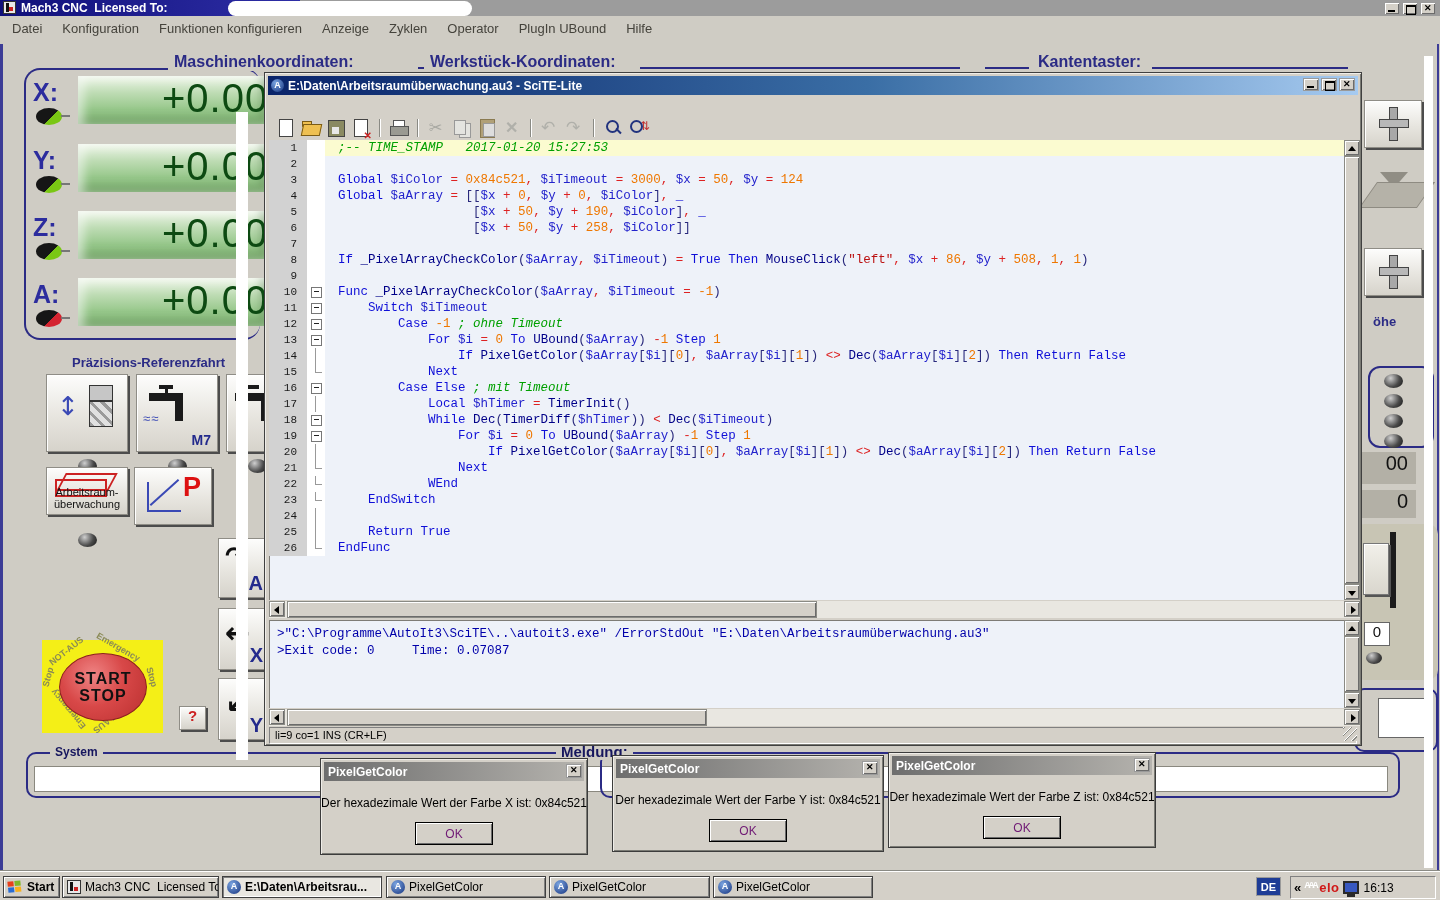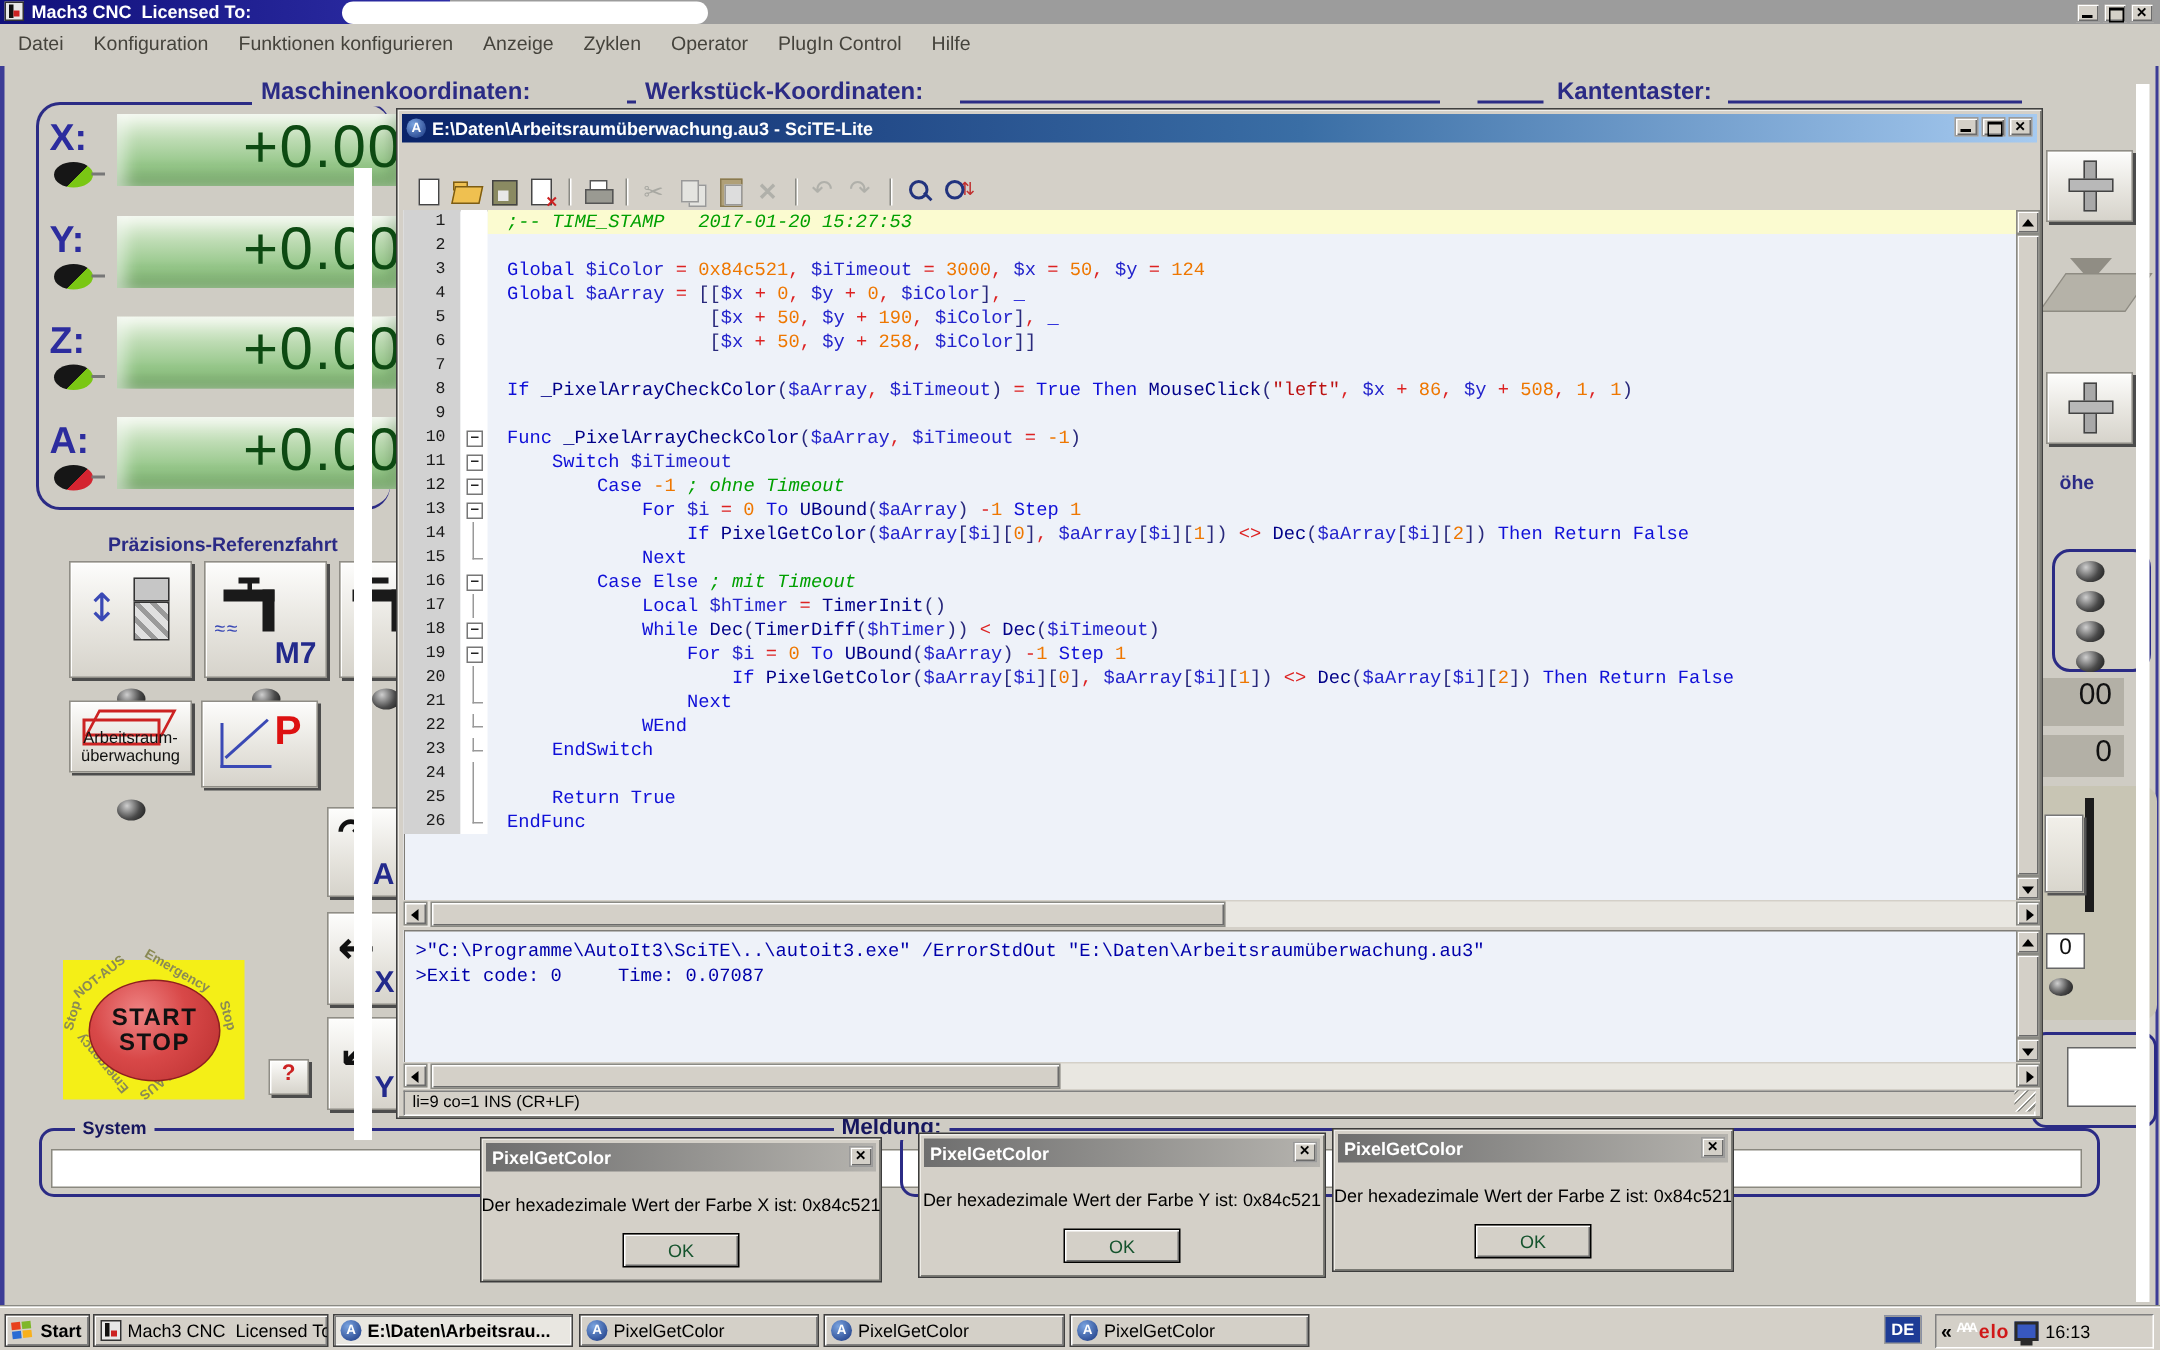--- a/index.html
+++ b/index.html
@@ -48,21 +48,21 @@
   
   .ih-arrow{position:absolute;left:10px;top:16px;font-size:26px;color:#3a49b5;font-family:"DejaVu Sans",sans-serif;}
   .ih-block{position:absolute;right:14px;top:10px;width:24px;height:40px;border:1px solid #333;
       background:repeating-linear-gradient(45deg,#9a9a9a 0 3px,#e0e0e0 3px 8px);}
   .ih-blocktop{position:absolute;right:14px;top:10px;width:24px;height:16px;background:#c6c6c6;border:1px solid #333;}
   .faucet-h{position:absolute;left:12px;top:18px;width:34px;height:8px;background:#1a1a1a;}
   .faucet-v{position:absolute;left:38px;top:18px;width:8px;height:28px;background:#1a1a1a;}
   .faucet-t{position:absolute;left:22px;top:10px;width:14px;height:4px;background:#1a1a1a;}
   .faucet-ts{position:absolute;left:28px;top:12px;width:3px;height:8px;background:#1a1a1a;}
   .faucet-w{position:absolute;left:6px;top:36px;color:#3a49b5;font-size:13px;letter-spacing:1px;}
-  .m7{position:absolute;right:6px;bottom:3px;color:#232a8c;font-weight:bold;font-size:20px;padding-left:16px;}
+  .m7{position:absolute;right:6px;bottom:3px;color:#232a8c;font-weight:bold;font-size:14px;padding-left:16px;}
   .wirebox{position:absolute;border:2px solid #cc2222;background:transparent;}
   .arb-text{position:absolute;left:0;right:0;bottom:4px;text-align:center;font-size:11px;color:#111;line-height:12px;}
   .pbtn-axes{position:absolute;left:12px;bottom:12px;width:34px;height:30px;border-left:2px solid #3a49b5;border-bottom:2px solid #3a49b5;}
   .pbtn-diag{position:absolute;left:16px;bottom:18px;width:38px;height:2px;background:#3a49b5;transform:rotate(-42deg);transform-origin:left bottom;}
   .pbtn-p{position:absolute;right:10px;top:4px;color:#dd1111;font-weight:bold;font-size:27px;}
   .jog-arrow{position:absolute;left:6px;top:6px;font-size:30px;font-weight:bold;color:#111;font-family:"DejaVu Sans",sans-serif;}
   .jog-letter{position:absolute;right:2px;bottom:2px;font-size:20px;font-weight:bold;color:#232a8c;}
   
   .estop{position:absolute;left:42px;top:640px;width:121px;height:93px;background:#f4ef17;}
   .estop-circle{position:absolute;left:17px;top:13px;width:88px;height:68px;border-radius:50%;
@@ -173,21 +173,21 @@
   .d2{left:888px;top:752px;width:268px;height:96px;}
   .dtitle{position:absolute;left:3px;top:3px;right:3px;height:19px;
       background:linear-gradient(90deg,#6e6e6e,#b5b3ae);display:flex;align-items:center;}
   .dtitle span{color:#fff;font-weight:bold;font-size:12px;margin-left:4px;}
   .dclose{position:absolute;right:5px;top:5px;width:16px;height:14px;background:#d4d0c8;
       box-shadow:inset 1px 1px 0 #fff,inset -1px -1px 0 #6b6b6b;border:1px solid #9a9a9a;}
   .dclose::after{content:"\2715";position:absolute;left:3px;top:0;font-size:9px;font-weight:bold;color:#000;}
   .dmsg{position:absolute;left:0;right:0;top:37px;text-align:center;font-size:12px;color:#000;}
   .dok{position:absolute;left:50%;margin-left:-39px;top:63px;width:78px;height:23px;background:#d4d0c8;
       border:1px solid #000;box-shadow:inset 1px 1px 0 #fff,inset -1px -1px 0 #6b6b6b;
-      text-align:center;font-size:12px;color:#14532d;padding-top:4px;}
+      text-align:center;font-size:12px;color:#701a75;padding-top:4px;}
 
   
   #taskbar{position:absolute;left:0;top:871px;width:1440px;height:29px;background:#d4d0c8;
       border-top:1px solid #fff;box-shadow:0 -1px 0 #8a8a84;z-index:30;}
   .tkbtn{position:absolute;top:4px;height:22px;background:#d4d0c8;border:1px solid #404040;
       box-shadow:inset 1px 1px 0 #fff,inset -1px -1px 0 #808080;
       display:flex;align-items:center;font-size:12px;color:#000;padding:0 4px;white-space:pre;overflow:hidden;}
   .tkbtn.active{background:#e9e7e1;box-shadow:inset 1px 1px 0 #808080,inset -1px -1px 0 #fff;font-weight:bold;}
   .startflag{width:15px;height:13px;position:relative;margin-right:4px;flex:0 0 15px;transform:rotate(-6deg);}
   .startflag i{position:absolute;width:6px;height:5px;}
@@ -231,21 +231,21 @@
         <div class="capbtn cb-close"></div>
       </div>
     </div>
     <div class="m3-menubar" id="m3menu">
         <span class="m3-mi">Datei</span>
         <span class="m3-mi">Konfiguration</span>
         <span class="m3-mi">Funktionen konfigurieren</span>
         <span class="m3-mi">Anzeige</span>
         <span class="m3-mi">Zyklen</span>
         <span class="m3-mi">Operator</span>
-        <span class="m3-mi">PlugIn Control</span>
+        <span class="m3-mi">PlugIn UBound</span>
         <span class="m3-mi">Hilfe</span>
       </div>
 
     <div class="grp-box" style="left:24px;top:68px;width:236px;height:272px;border-right:none;"></div>
     <span class="grp-header" style="left:168px;top:53px;">Maschinenkoordinaten:</span>
     <div class="grp-line" style="left:418px;top:67px;width:168px;"></div>
     <span class="grp-header" style="left:424px;top:53px;">Werkstück-Koordinaten:</span>
     <div class="grp-line" style="left:640px;top:67px;width:320px;"></div>
     <div class="grp-line" style="left:985px;top:67px;width:44px;"></div>
     <span class="grp-header" style="left:1032px;top:53px;">Kantentaster:</span>

